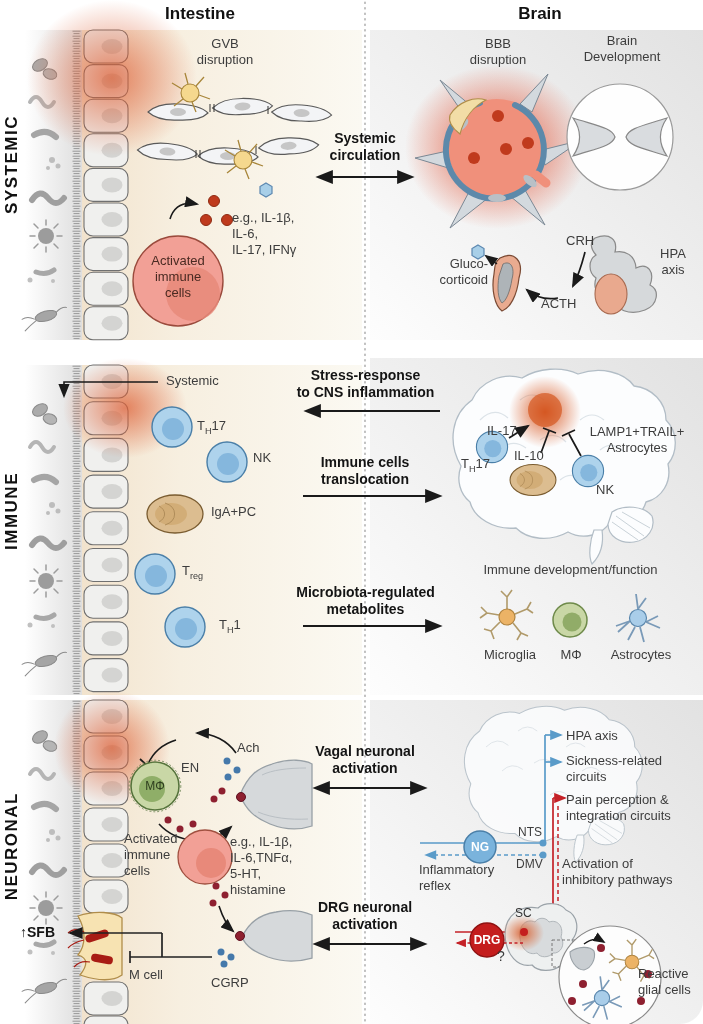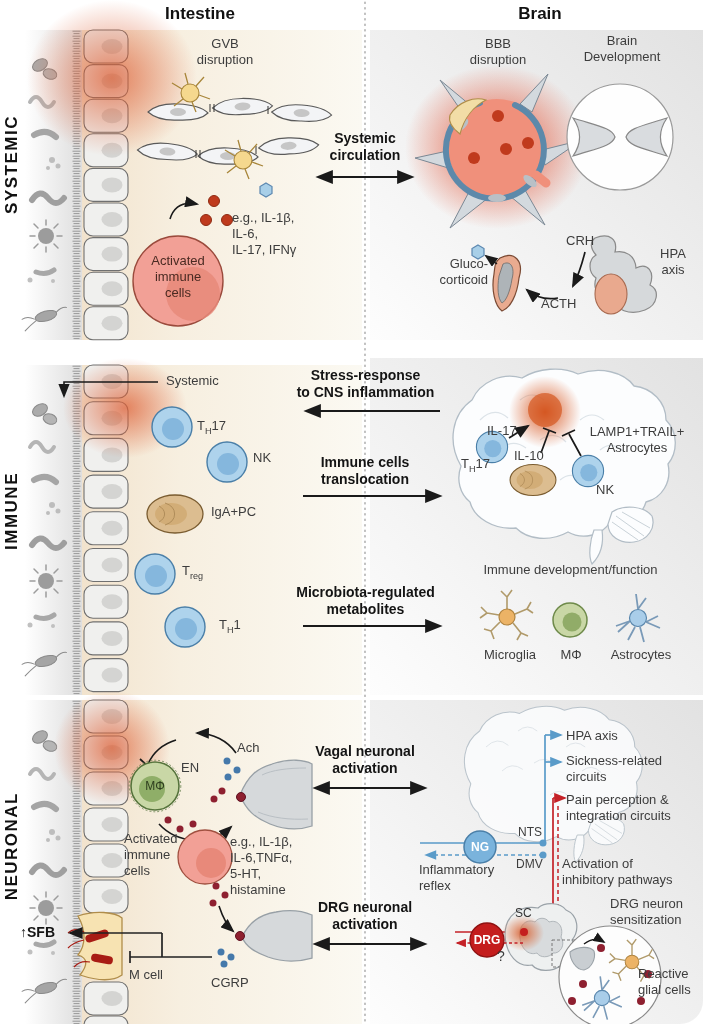--- a/index.html
+++ b/index.html
@@ -431,21 +431,19 @@
 circuits</div>
 <div class="lbl" style="left:566px;top:792px;width:134px;">Pain perception &amp;
 integration circuits</div>
 <div class="lbl small" style="left:518px;top:825px;">NTS</div>
 <div class="lbl c small white" style="left:465px;top:840px;width:30px;">NG</div>
 <div class="lbl small" style="left:516px;top:857px;">DMV</div>
 <div class="lbl" style="left:419px;top:862px;width:100px;">Inflammatory
 reflex</div>
 <div class="lbl" style="left:562px;top:856px;width:135px;">Activation of
 inhibitory pathways</div>
-<div class="lbl" style="left:610px;top:896px;width:92px;">DRG neuron
-sensitization</div>
 <div class="lbl small" style="left:515px;top:906px;color:#333;">SC</div>
 <div class="lbl c small white" style="left:468px;top:933px;width:38px;">DRG</div>
 <div class="lbl" style="left:497px;top:948px;font-size:14px;">?</div>
 <div class="lbl" style="left:638px;top:966px;width:64px;">Reactive
 glial cells</div>
 
 </div>
 
 </body></html>

